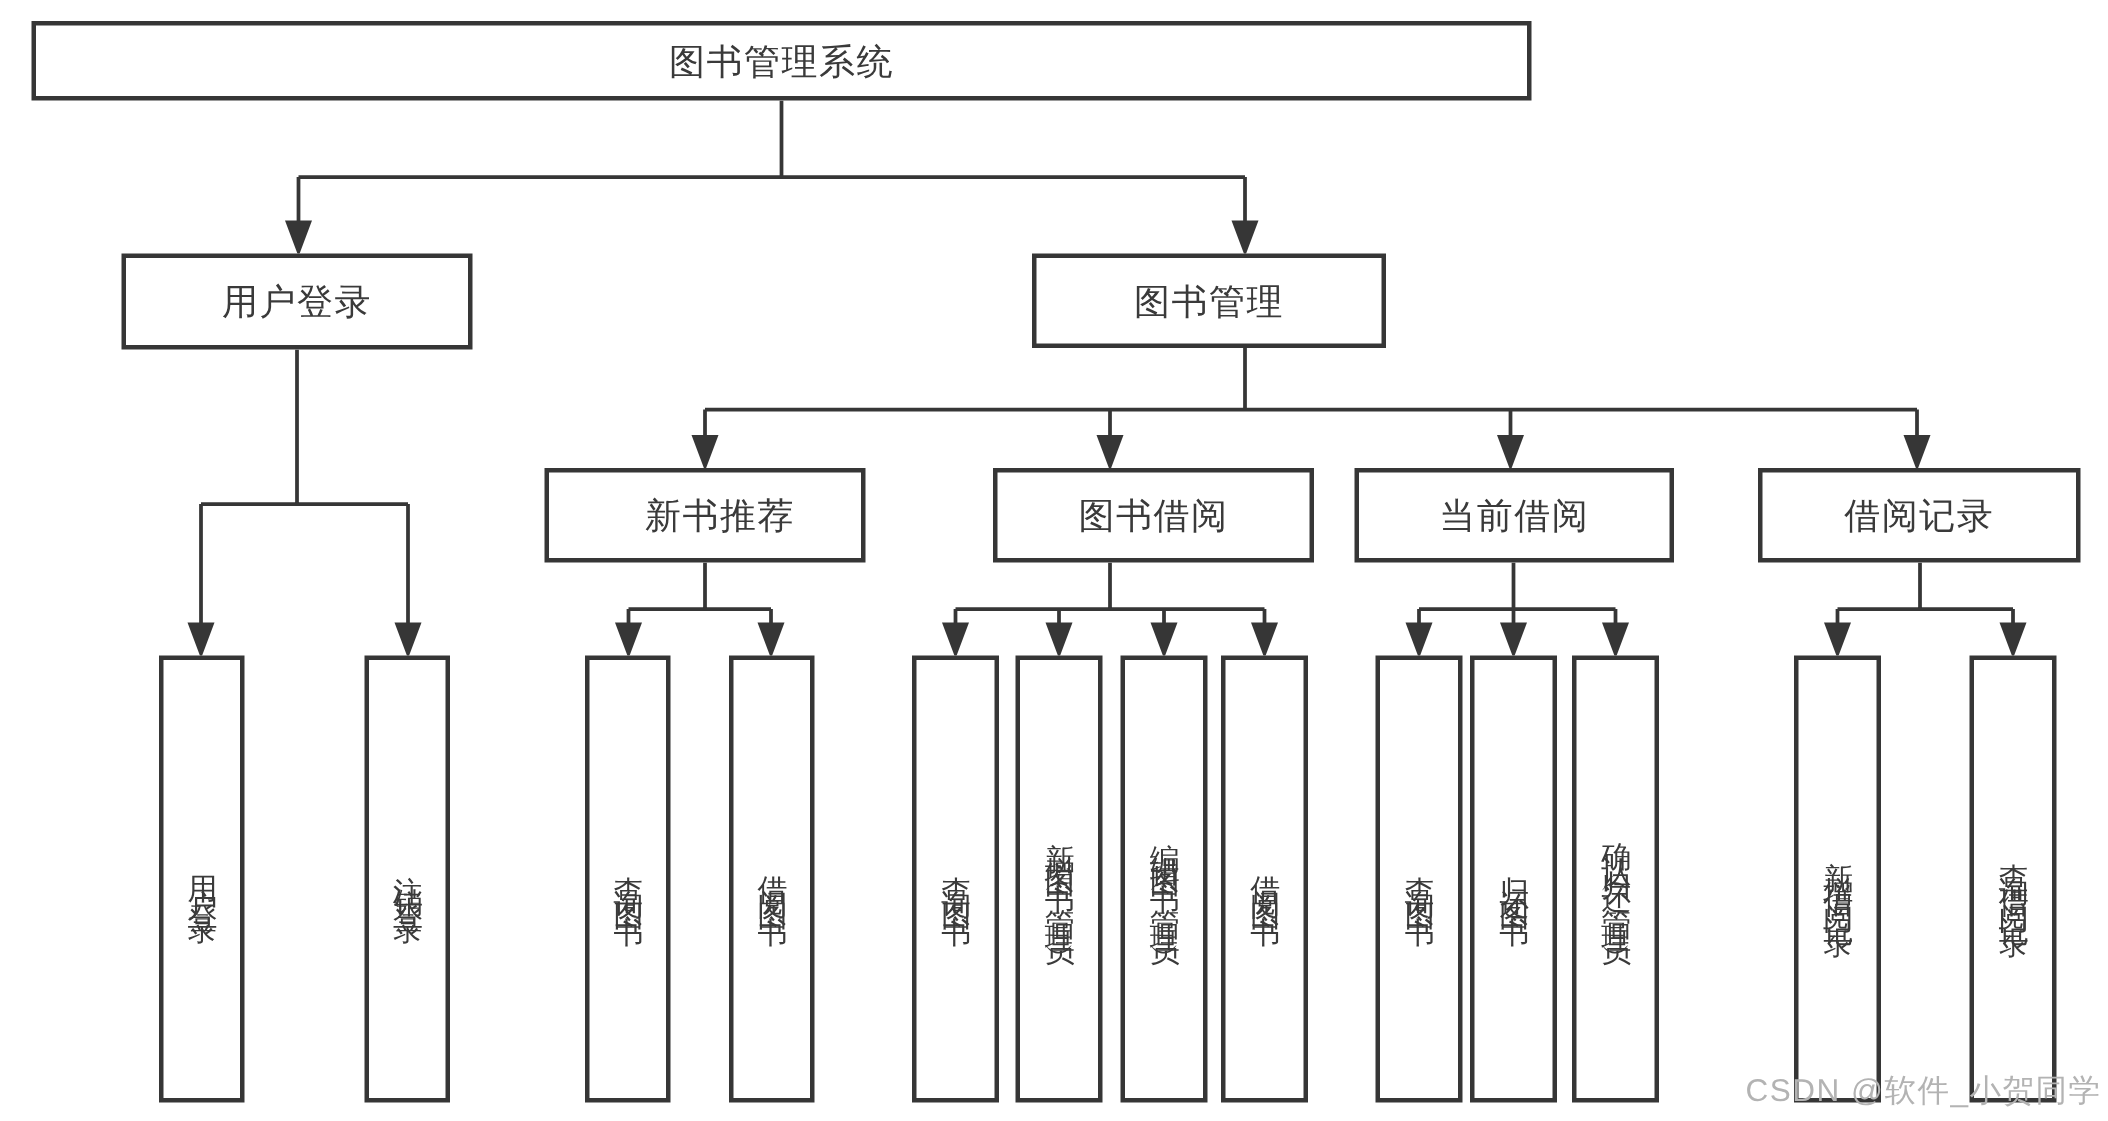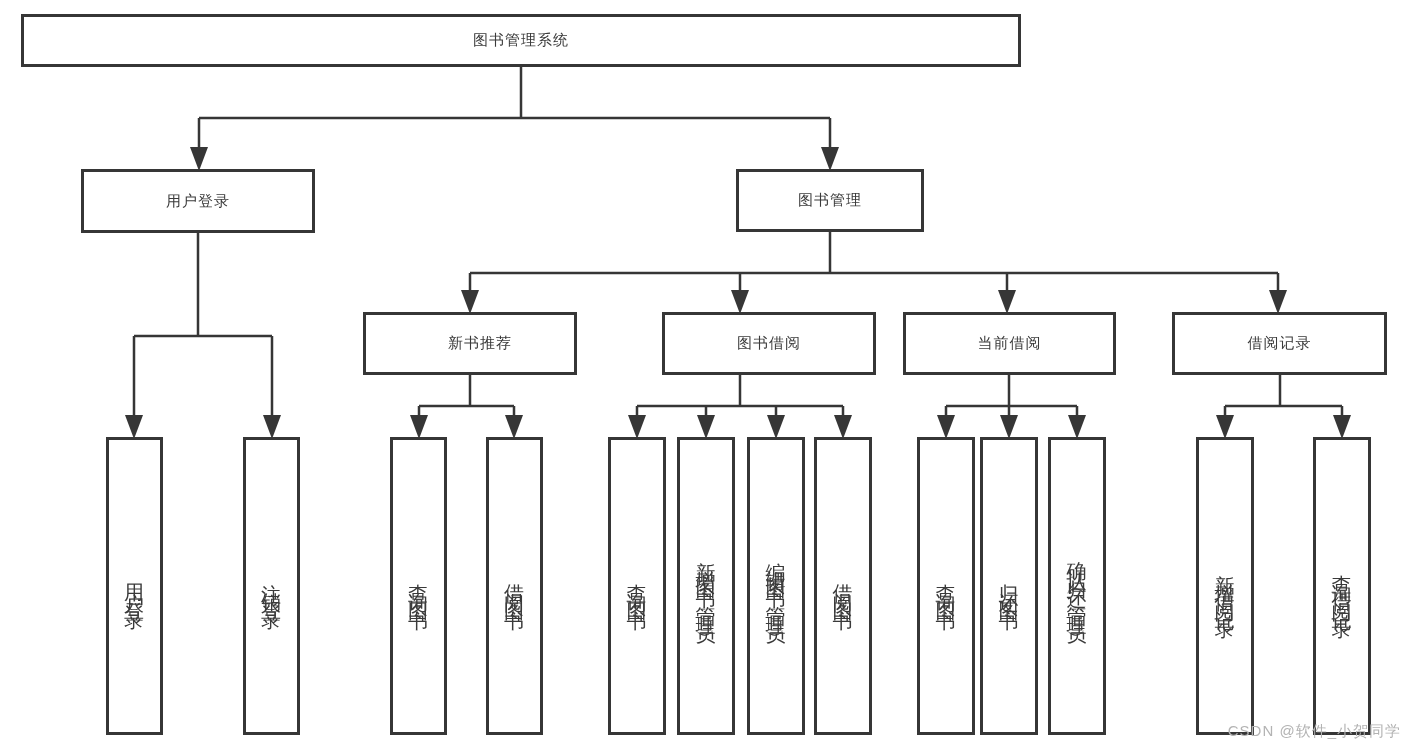--- a/index.html
+++ b/index.html
@@ -30,36 +30,36 @@
     position: absolute;
     box-sizing: border-box;
     border: 3px solid var(--line, #363636);
     background: #ffffff;
     display: flex;
     align-items: center;
     justify-content: center;
     color: var(--text, #3a3a3a);
   }
   .h-label {
-    font-size: 15px;
+    font-size: 24px;
     letter-spacing: 1px;
     white-space: nowrap;
   }
   .v-label {
     writing-mode: vertical-rl;
     text-orientation: mixed;
     font-size: 20px;
     letter-spacing: 9px;
     line-height: 1;
   }
   .watermark {
     position: absolute;
     right: 4px;
     bottom: 6px;
-    font-size: 15px;
+    font-size: 21px;
     color: var(--wm, #b3b3b3);
     letter-spacing: 1px;
     z-index: 5;
     white-space: nowrap;
   }
 </style>
 </head>
 <body>
 
 <div class="canvas" style="--line: #363636; --text: #3a3a3a; --wm: #b3b3b3; --bg: #ffffff;">
@@ -93,21 +93,21 @@
       <polygon points="1342,439 1333,415 1351,415"></polygon>
     </svg>
 
   <div class="node" style="left:21px; top:14px; width:1000px; height:53px;">
     <span class="h-label">图书管理系统</span>
   </div>
 
   <div class="node" style="left:81px; top:169px; width:234px; height:64px;">
     <span class="h-label">用户登录</span>
   </div>
-  <div class="node" style="left:736px; top:169px; width:188px; height:63px;">
+  <div class="node" style="left:688px; top:169px; width:236px; height:63px;">
     <span class="h-label">图书管理</span>
   </div>
 
   <div class="node" style="left:363px; top:312px; width:214px; height:63px;padding-left:20px;">
     <span class="h-label">新书推荐</span>
   </div>
   <div class="node" style="left:662px; top:312px; width:214px; height:63px;">
     <span class="h-label">图书借阅</span>
   </div>
   <div class="node" style="left:903px; top:312px; width:213px; height:63px;text-align:right;">

